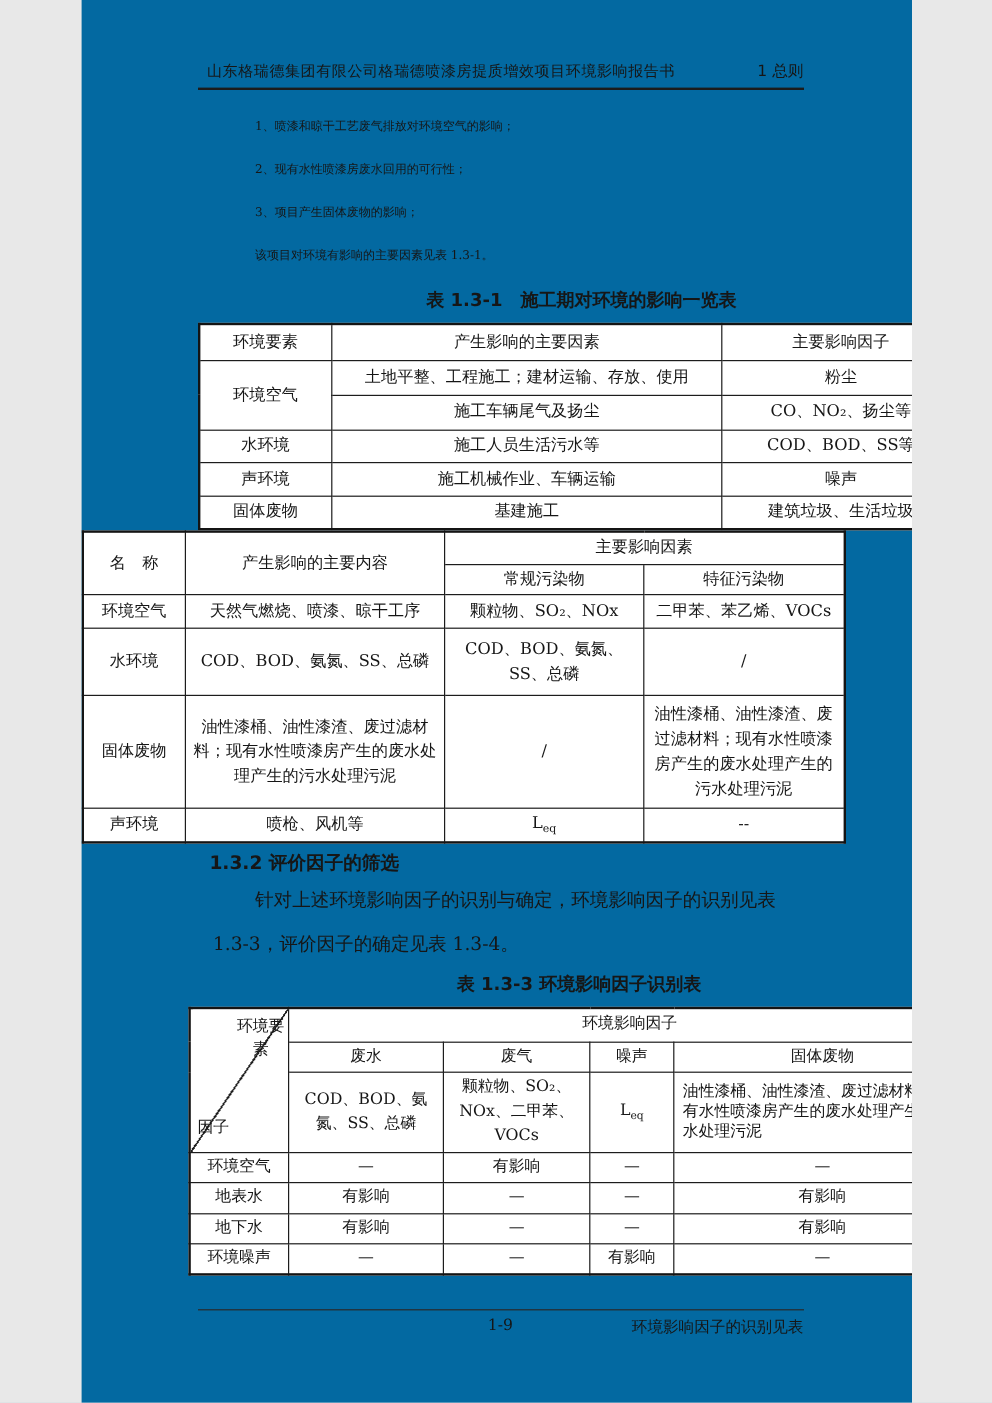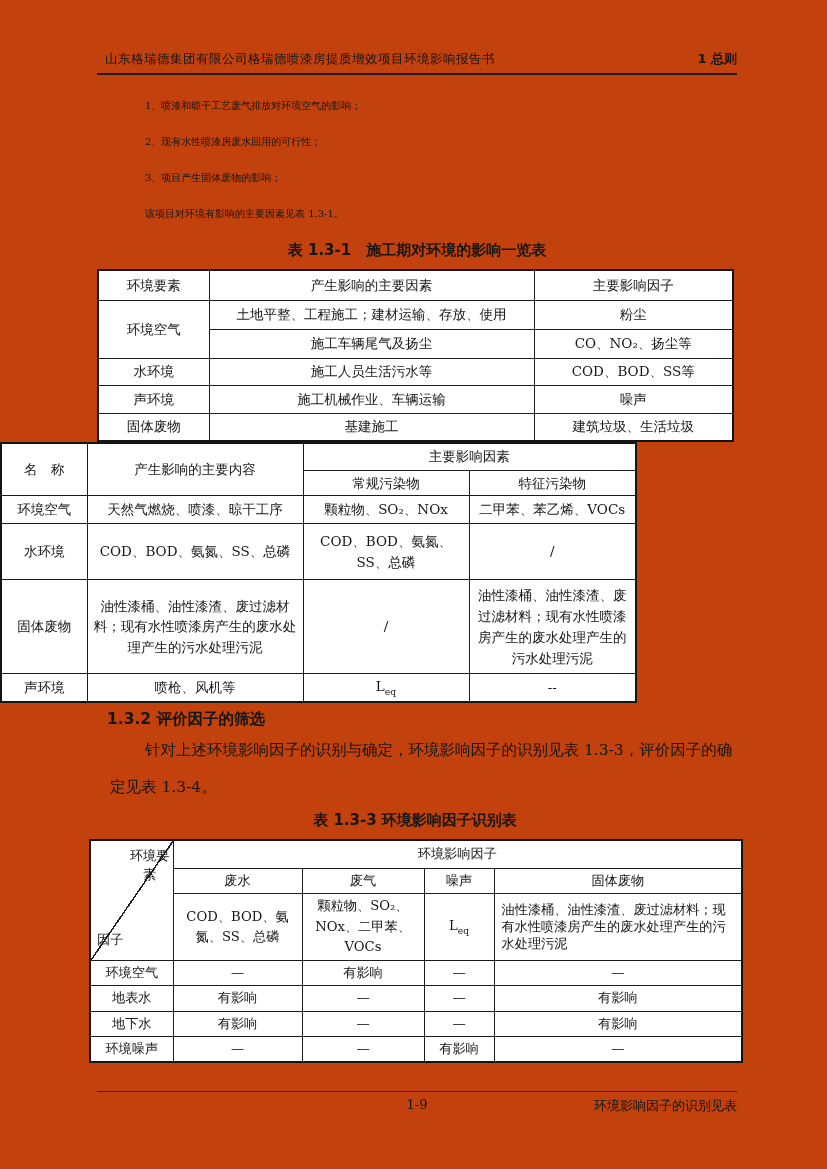--- a/index.html
+++ b/index.html
@@ -1,33 +1,33 @@
 <!DOCTYPE html>
 <html lang="zh"><head>
 <meta charset="utf-8">
 <style>
   html,body{margin:0;padding:0;background:#e8e8e8;}
   .page{
     position:relative;
-    width:827px;height:1169px;
+    width:692px;height:1169px;
     margin:0 auto;
-    background:#c2410c;
+    background:#0369a1;
     color:#161616;
     font-family:"DejaVu Serif","Liberation Serif",serif;
     overflow:hidden;
   }
   
   .hdr{
     margin:0 90px 0 97px;
     padding:50px 0 5px 0;
     border-bottom:2.5px solid #1c1c1c;
     display:flex;justify-content:space-between;align-items:flex-end;
   }
   .hdr-left{font-size:12.5px;letter-spacing:.5px;padding-left:8px;}
-  .hdr-right{font-size:13px;font-weight:700;font-family:"DejaVu Sans","Liberation Sans",sans-serif;}
+  .hdr-right{font-size:13px;font-weight:400;font-family:"DejaVu Sans","Liberation Sans",sans-serif;}
   
   .intro{margin:13px 92px 0 110px;font-size:10px;}
   .intro-item{line-height:36px;padding-left:35px;}
   .lead{line-height:36px;text-indent:35px;}
   
   .tcap{
     width:640px;margin:6px 0 7px 97px;text-align:center;
     font-size:15px;font-weight:700;
     font-family:"DejaVu Sans","Liberation Sans",sans-serif;
     line-height:24px;

